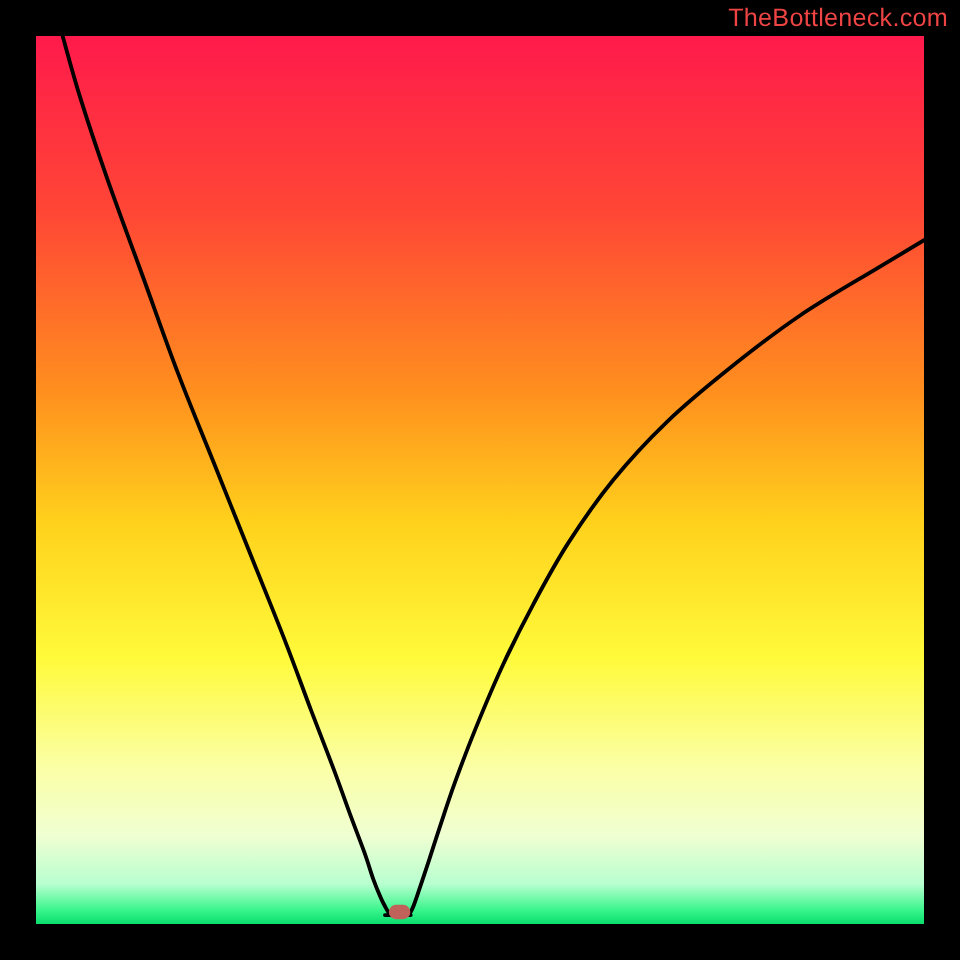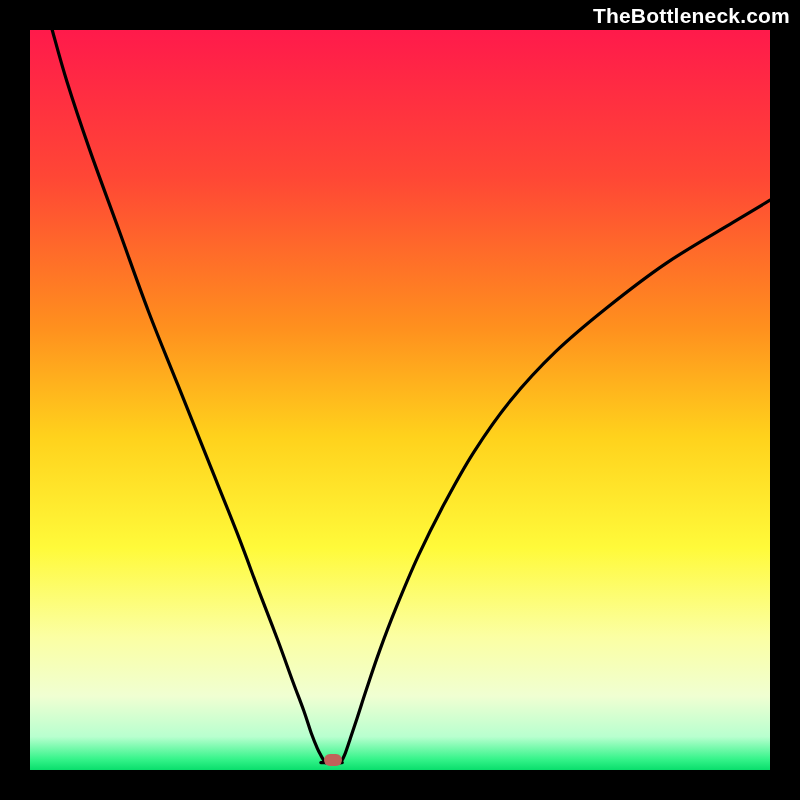--- a/index.html
+++ b/index.html
@@ -45,24 +45,24 @@
     position: absolute;
     width: 18px;
     height: 12px;
     border-radius: 6px;
     transform: translate(-50%, -50%);
   }
   .watermark {
     position: absolute;
     top: 4px;
     right: 10px;
-    color: #ffffff;
+    color: #ef4444;
     font-size: 21px;
     letter-spacing: 0.2px;
-    font-weight: 700;
+    font-weight: 400;
   }
 </style>
 </head>
 <body>
 
 <div class="frame">
 
   <div class="watermark">TheBottleneck.com</div>
 
   <div class="plot-area">

